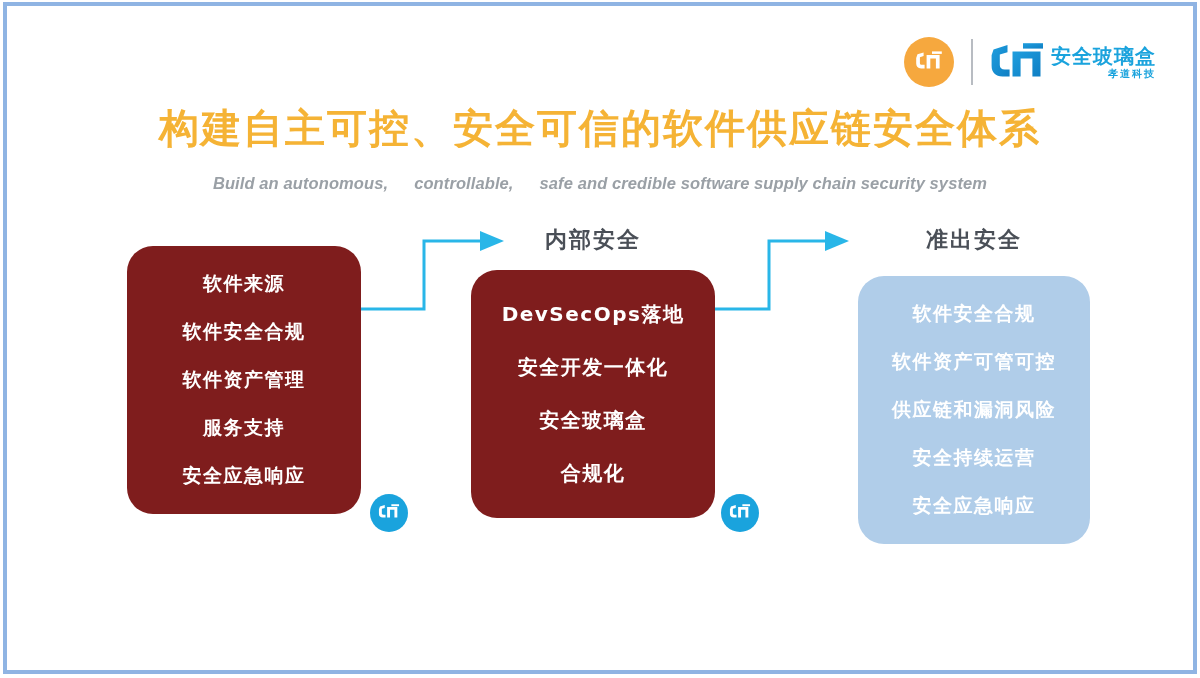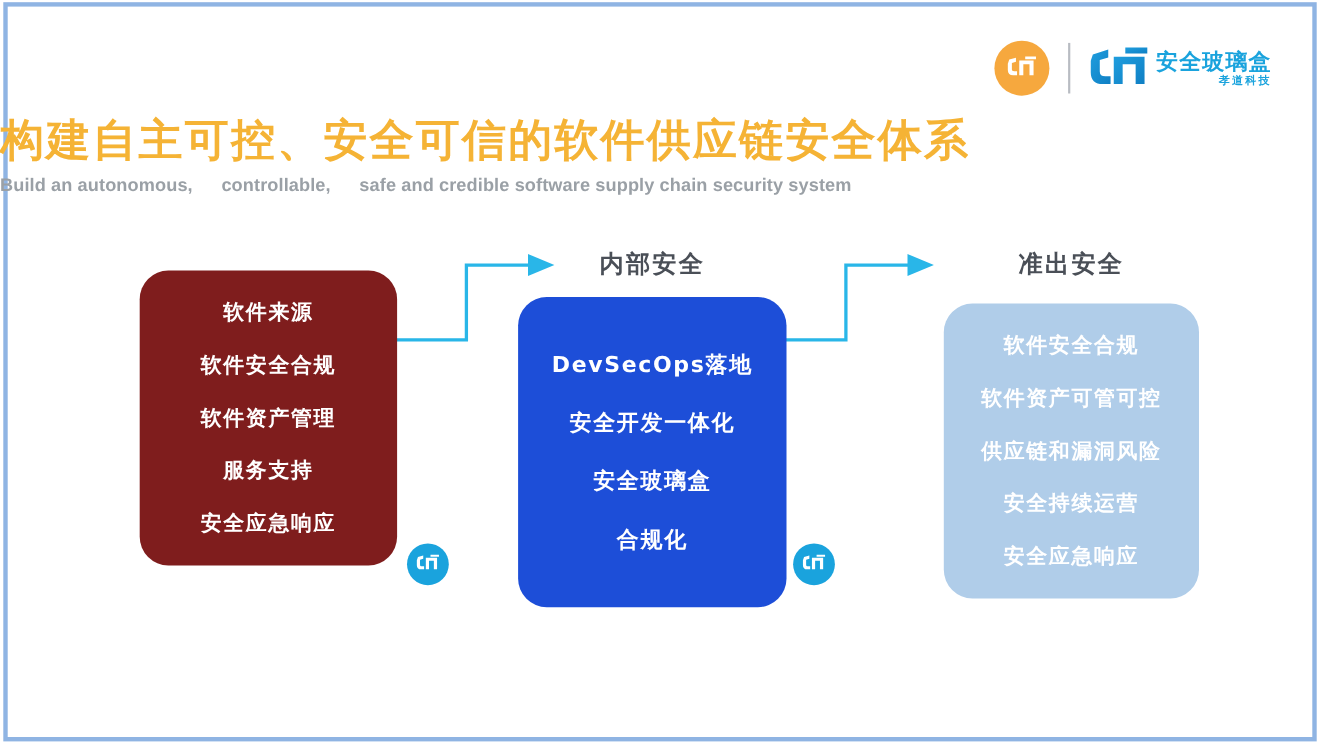--- a/index.html
+++ b/index.html
@@ -95,39 +95,40 @@
     font-family: "DejaVu Sans", "Liberation Sans", sans-serif;
     white-space: nowrap;
   }
 
   
   .title-block {
     position: absolute;
     left: 0;
     top: 104px;
     width: 1200px;
-    text-align: left;
+    text-align: center;
   }
   .title-cn {
     font-size: 40px;
     font-weight: bold;
     color: #F5B335;
     letter-spacing: 2px;
     line-height: 1.2;
     font-family: "DejaVu Sans", "Liberation Sans", sans-serif;
     white-space: nowrap;
   }
   .title-en {
-    margin-top: 8px;
+    margin-top: 22px;
     font-size: 16.5px;
     color: #9aa0a6;
     font-weight: bold;
     letter-spacing: 0.1px;
     font-family: "Liberation Sans", sans-serif;
     white-space: nowrap;
+    font-style: italic;
   }
   .title-en .gap { display: inline-block; width: 26px; }
 
   
   .columns {
     position: absolute;
     left: 0;
     top: 225px;
     width: 1200px;
     height: 340px;
@@ -169,22 +170,22 @@
     width: 234px;
     height: 268px;
     background: #7f1d1d;
   }
   #card-entry .card-item { font-size: 19px; margin: 11px 0; }
 
   
   #col-internal { left: 471px; width: 244px; }
   #card-internal {
     width: 244px;
-    height: 282px;
-    background: #1d4ed8;
+    height: 248px;
+    background: #7f1d1d;
     margin-top: 15px;
   }
   #card-internal .card-item { font-size: 20px; margin: 13px 0; }
 
   
   #col-exit { left: 858px; width: 232px; }
   #card-exit {
     width: 232px;
     height: 268px;
     background: #b0cde9;

